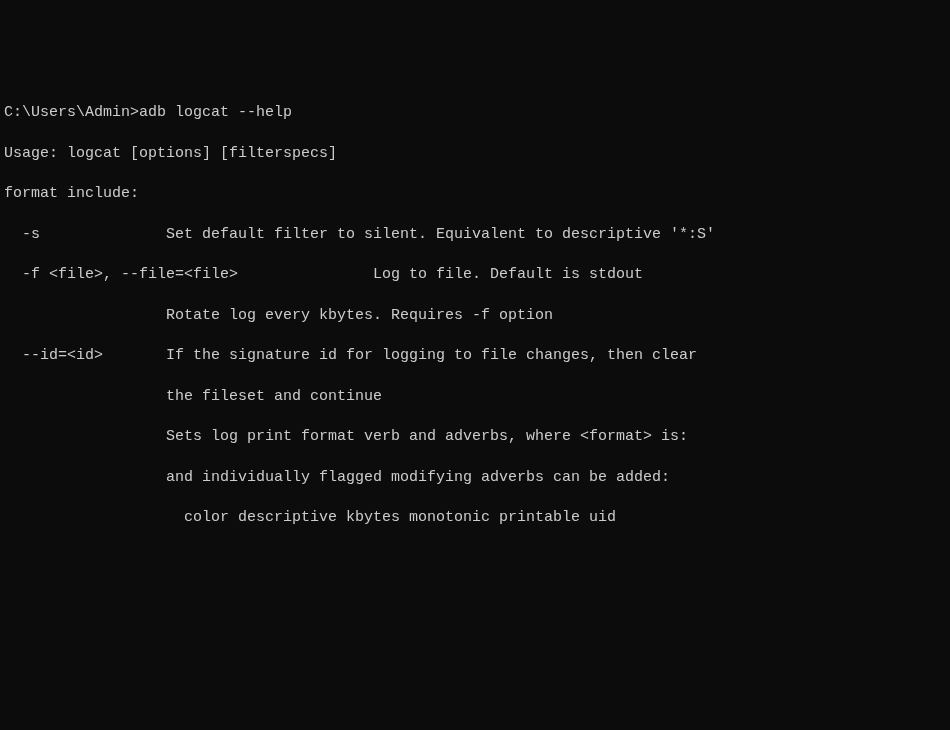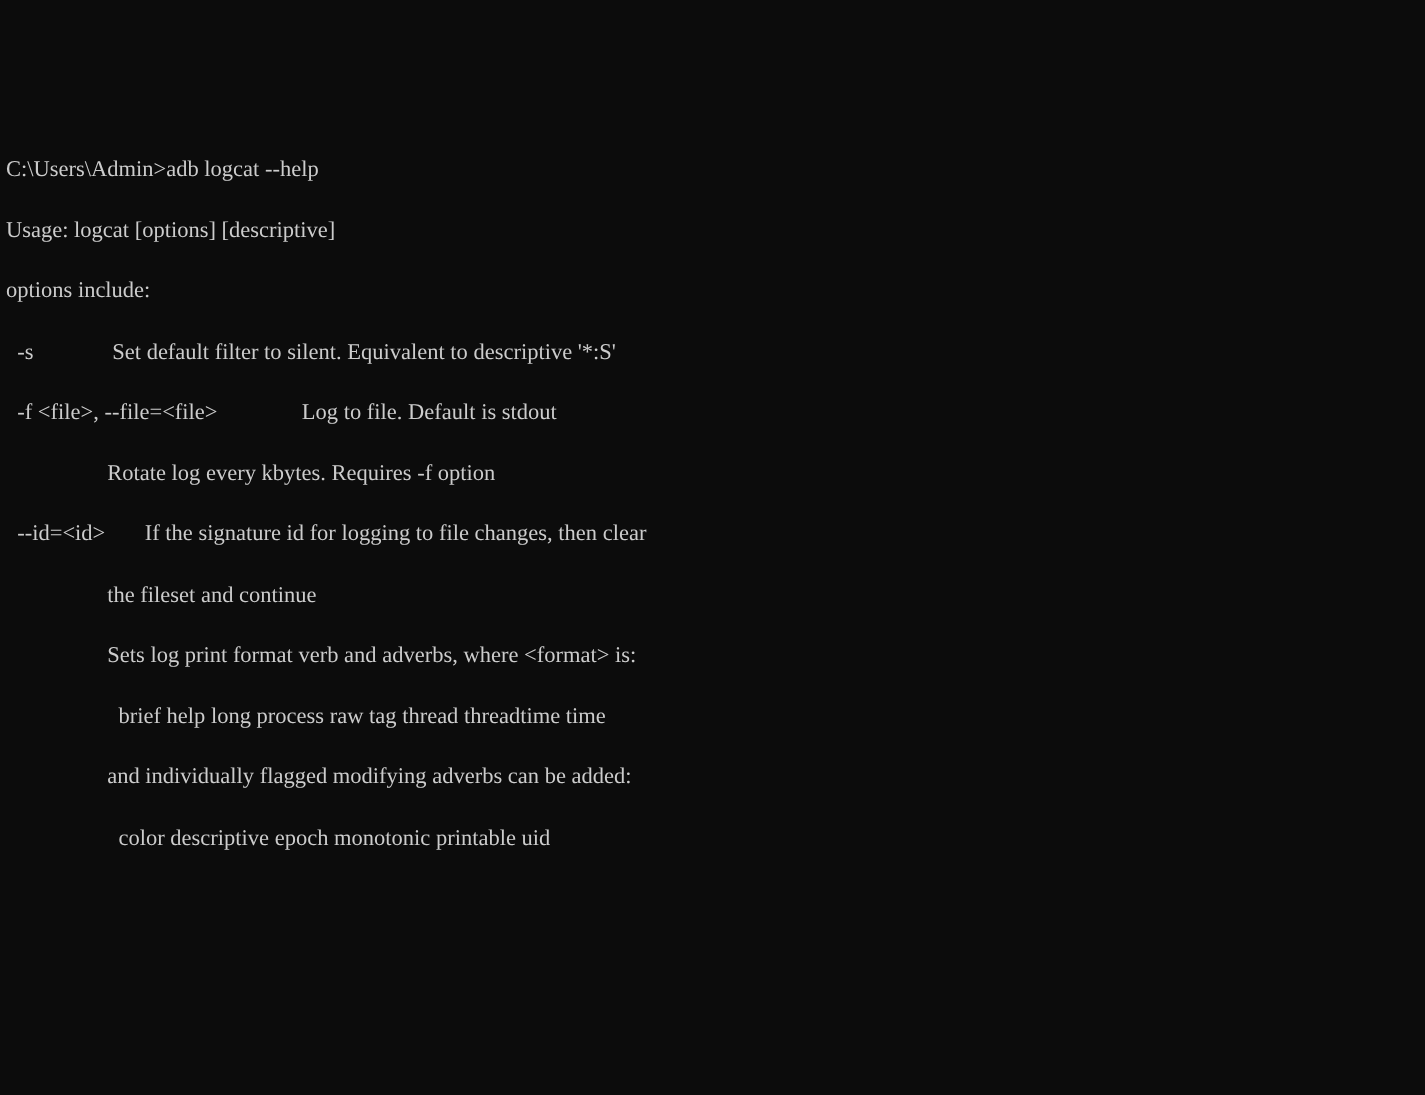--- a/index.html
+++ b/index.html
@@ -17,41 +17,39 @@
       width: 950px;
       height: 730px;
       overflow: hidden;
       white-space: pre;
     }
     .terminal {
       white-space: pre;
     }
     .line {
       display: block;
-      font-family: Liberation Serif, serif;
     }
   </style>
 </head>
 <body>
 
 
 
 <div class="terminal">
 <span class="line"><span>C:\Users\Admin&gt;</span><span>adb logcat --help</span></span>
-<span class="line">Usage: logcat [options] [descriptive]</span>
-<span class="line">options include:</span>
+<span class="line">Usage: logcat [options] [filterspecs]</span>
+<span class="line">format include:</span>
 <span class="line">  -s              Set default filter to silent. Equivalent to descriptive '*:S'</span>
 <span class="line">  -f &lt;file&gt;, --file=&lt;file&gt;               Log to file. Default is stdout</span>
 <span class="line">                  Rotate log every kbytes. Requires -f option</span>
 <span class="line">  --id=&lt;id&gt;       If the signature id for logging to file changes, then clear</span>
 <span class="line">                  the fileset and continue</span>
 <span class="line">                  Sets log print format verb and adverbs, where &lt;format&gt; is:</span>
-<span class="line">                    brief help long process raw tag thread threadtime time</span>
 <span class="line">                  and individually flagged modifying adverbs can be added:</span>
-<span class="line">                    color descriptive epoch monotonic printable uid</span>
+<span class="line">                    color descriptive kbytes monotonic printable uid</span>
 
 
 
 
 
 
 
 
 
 

